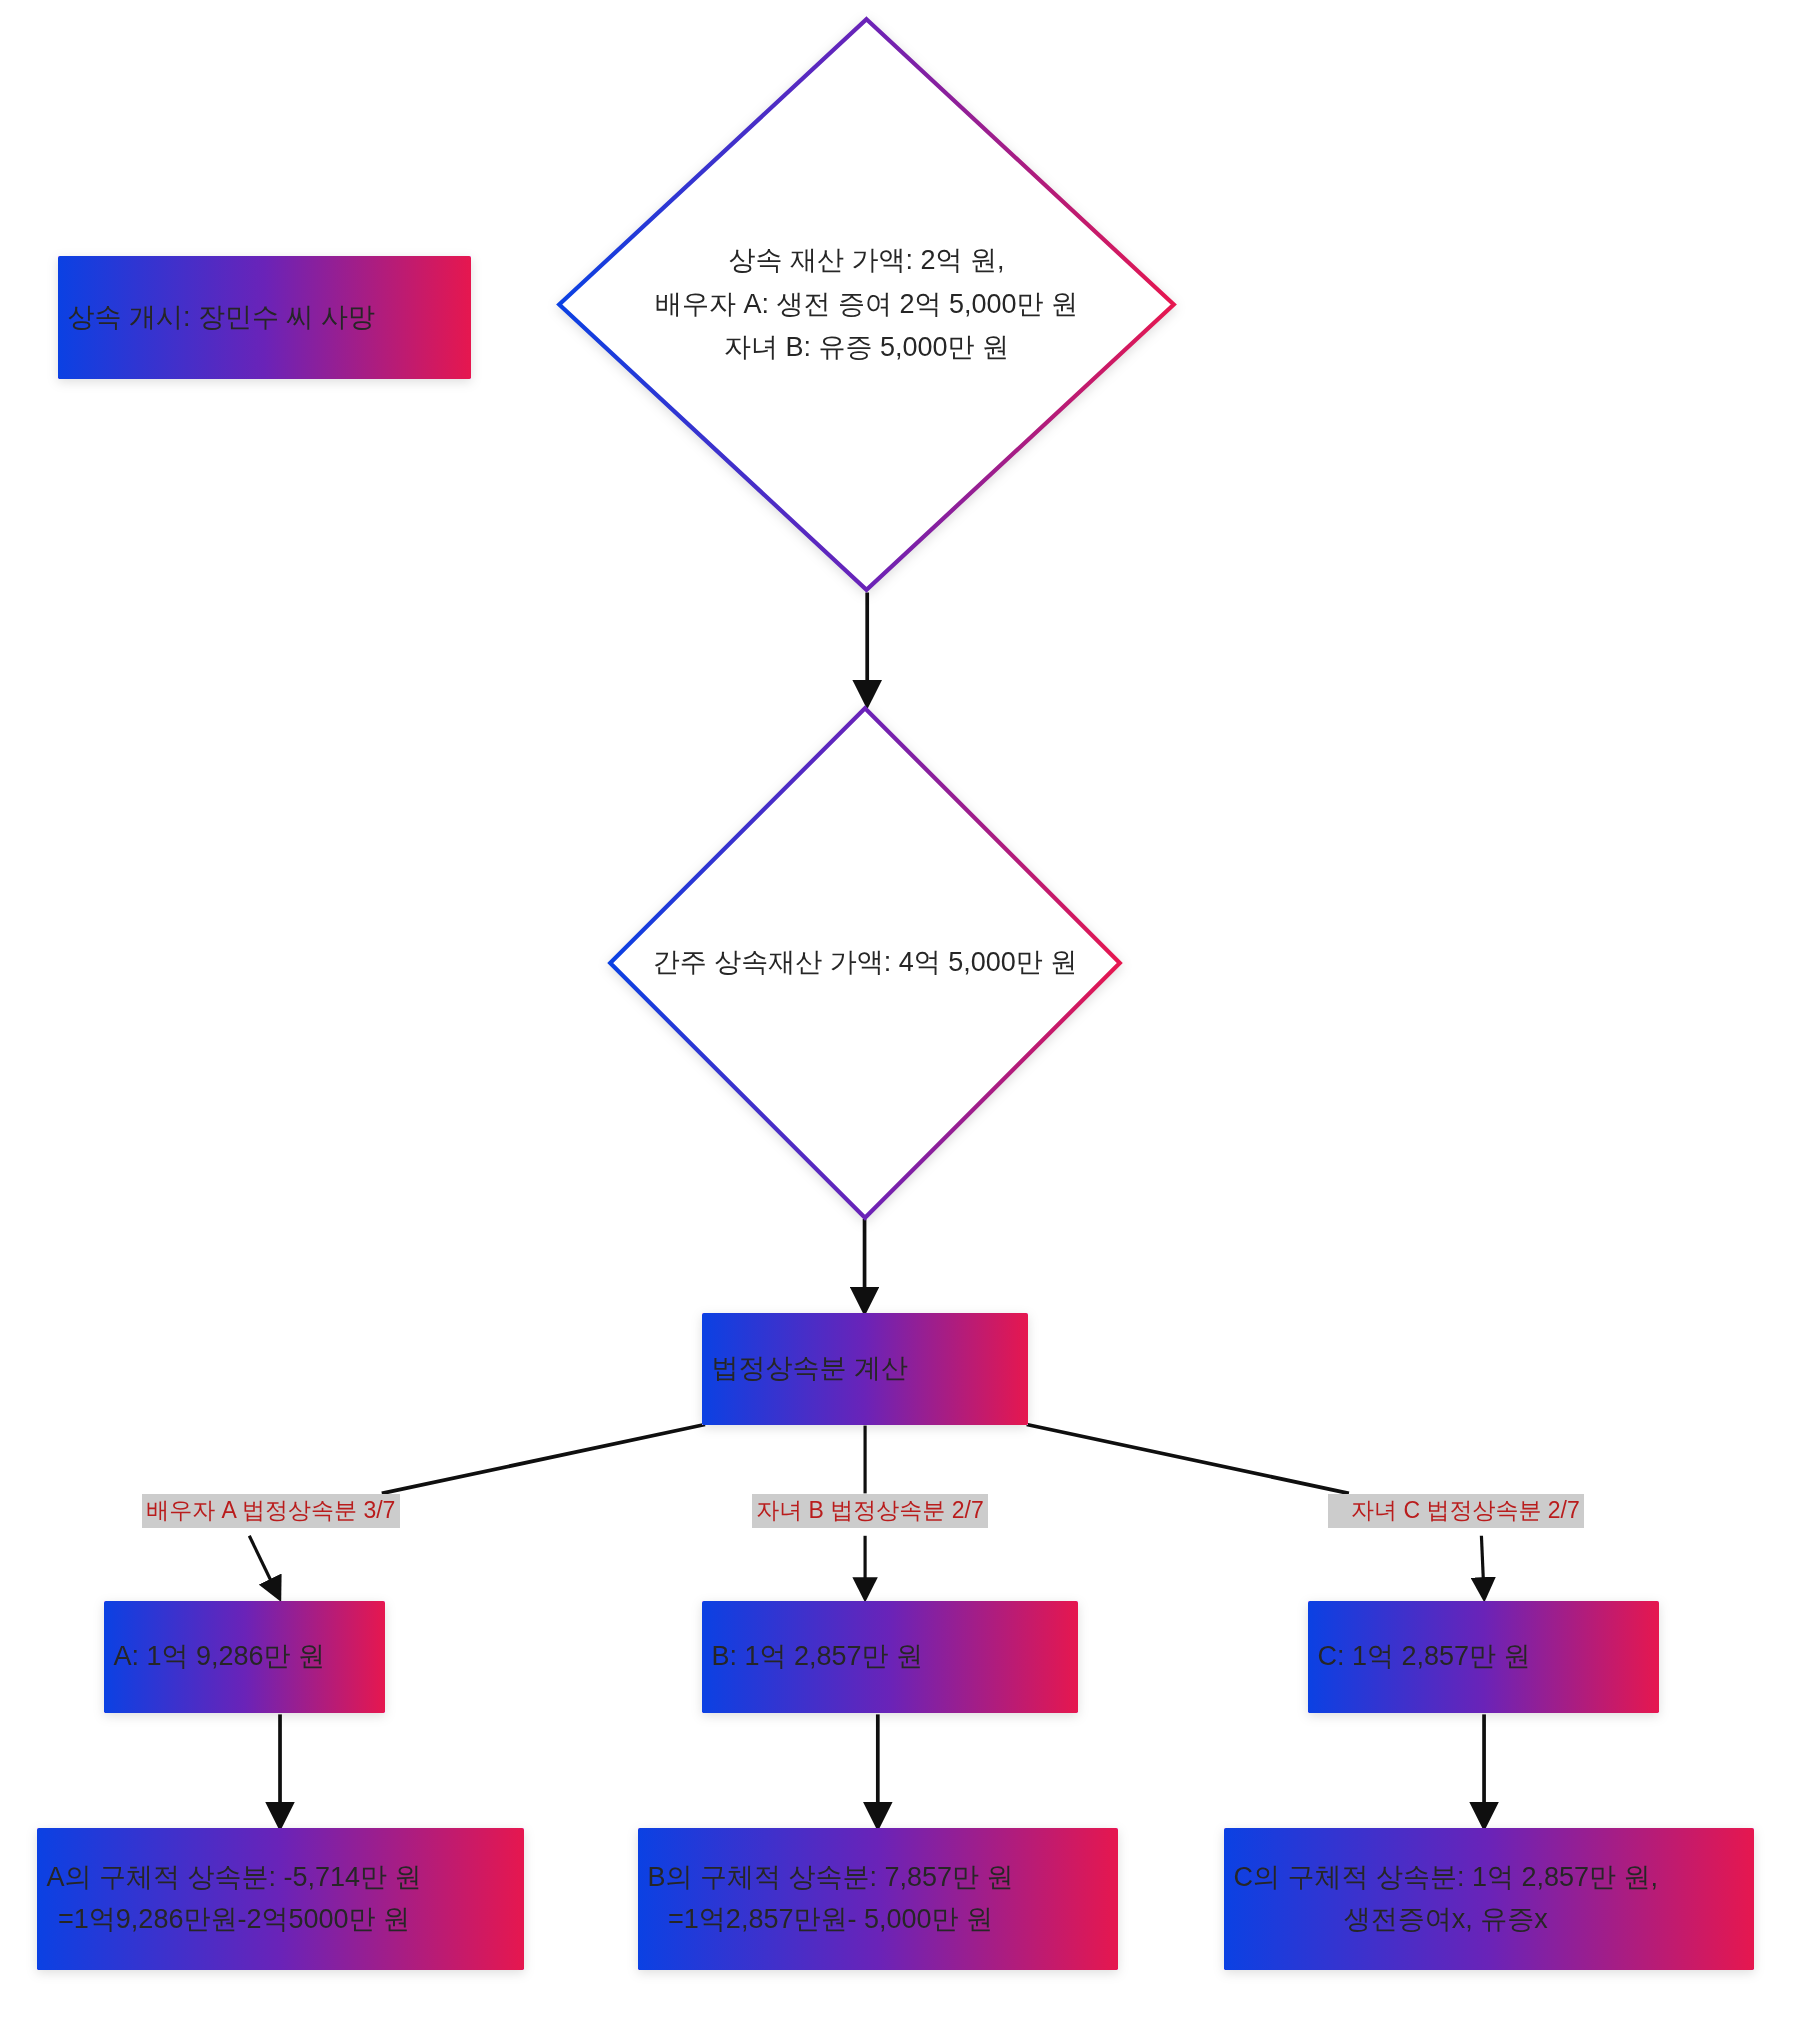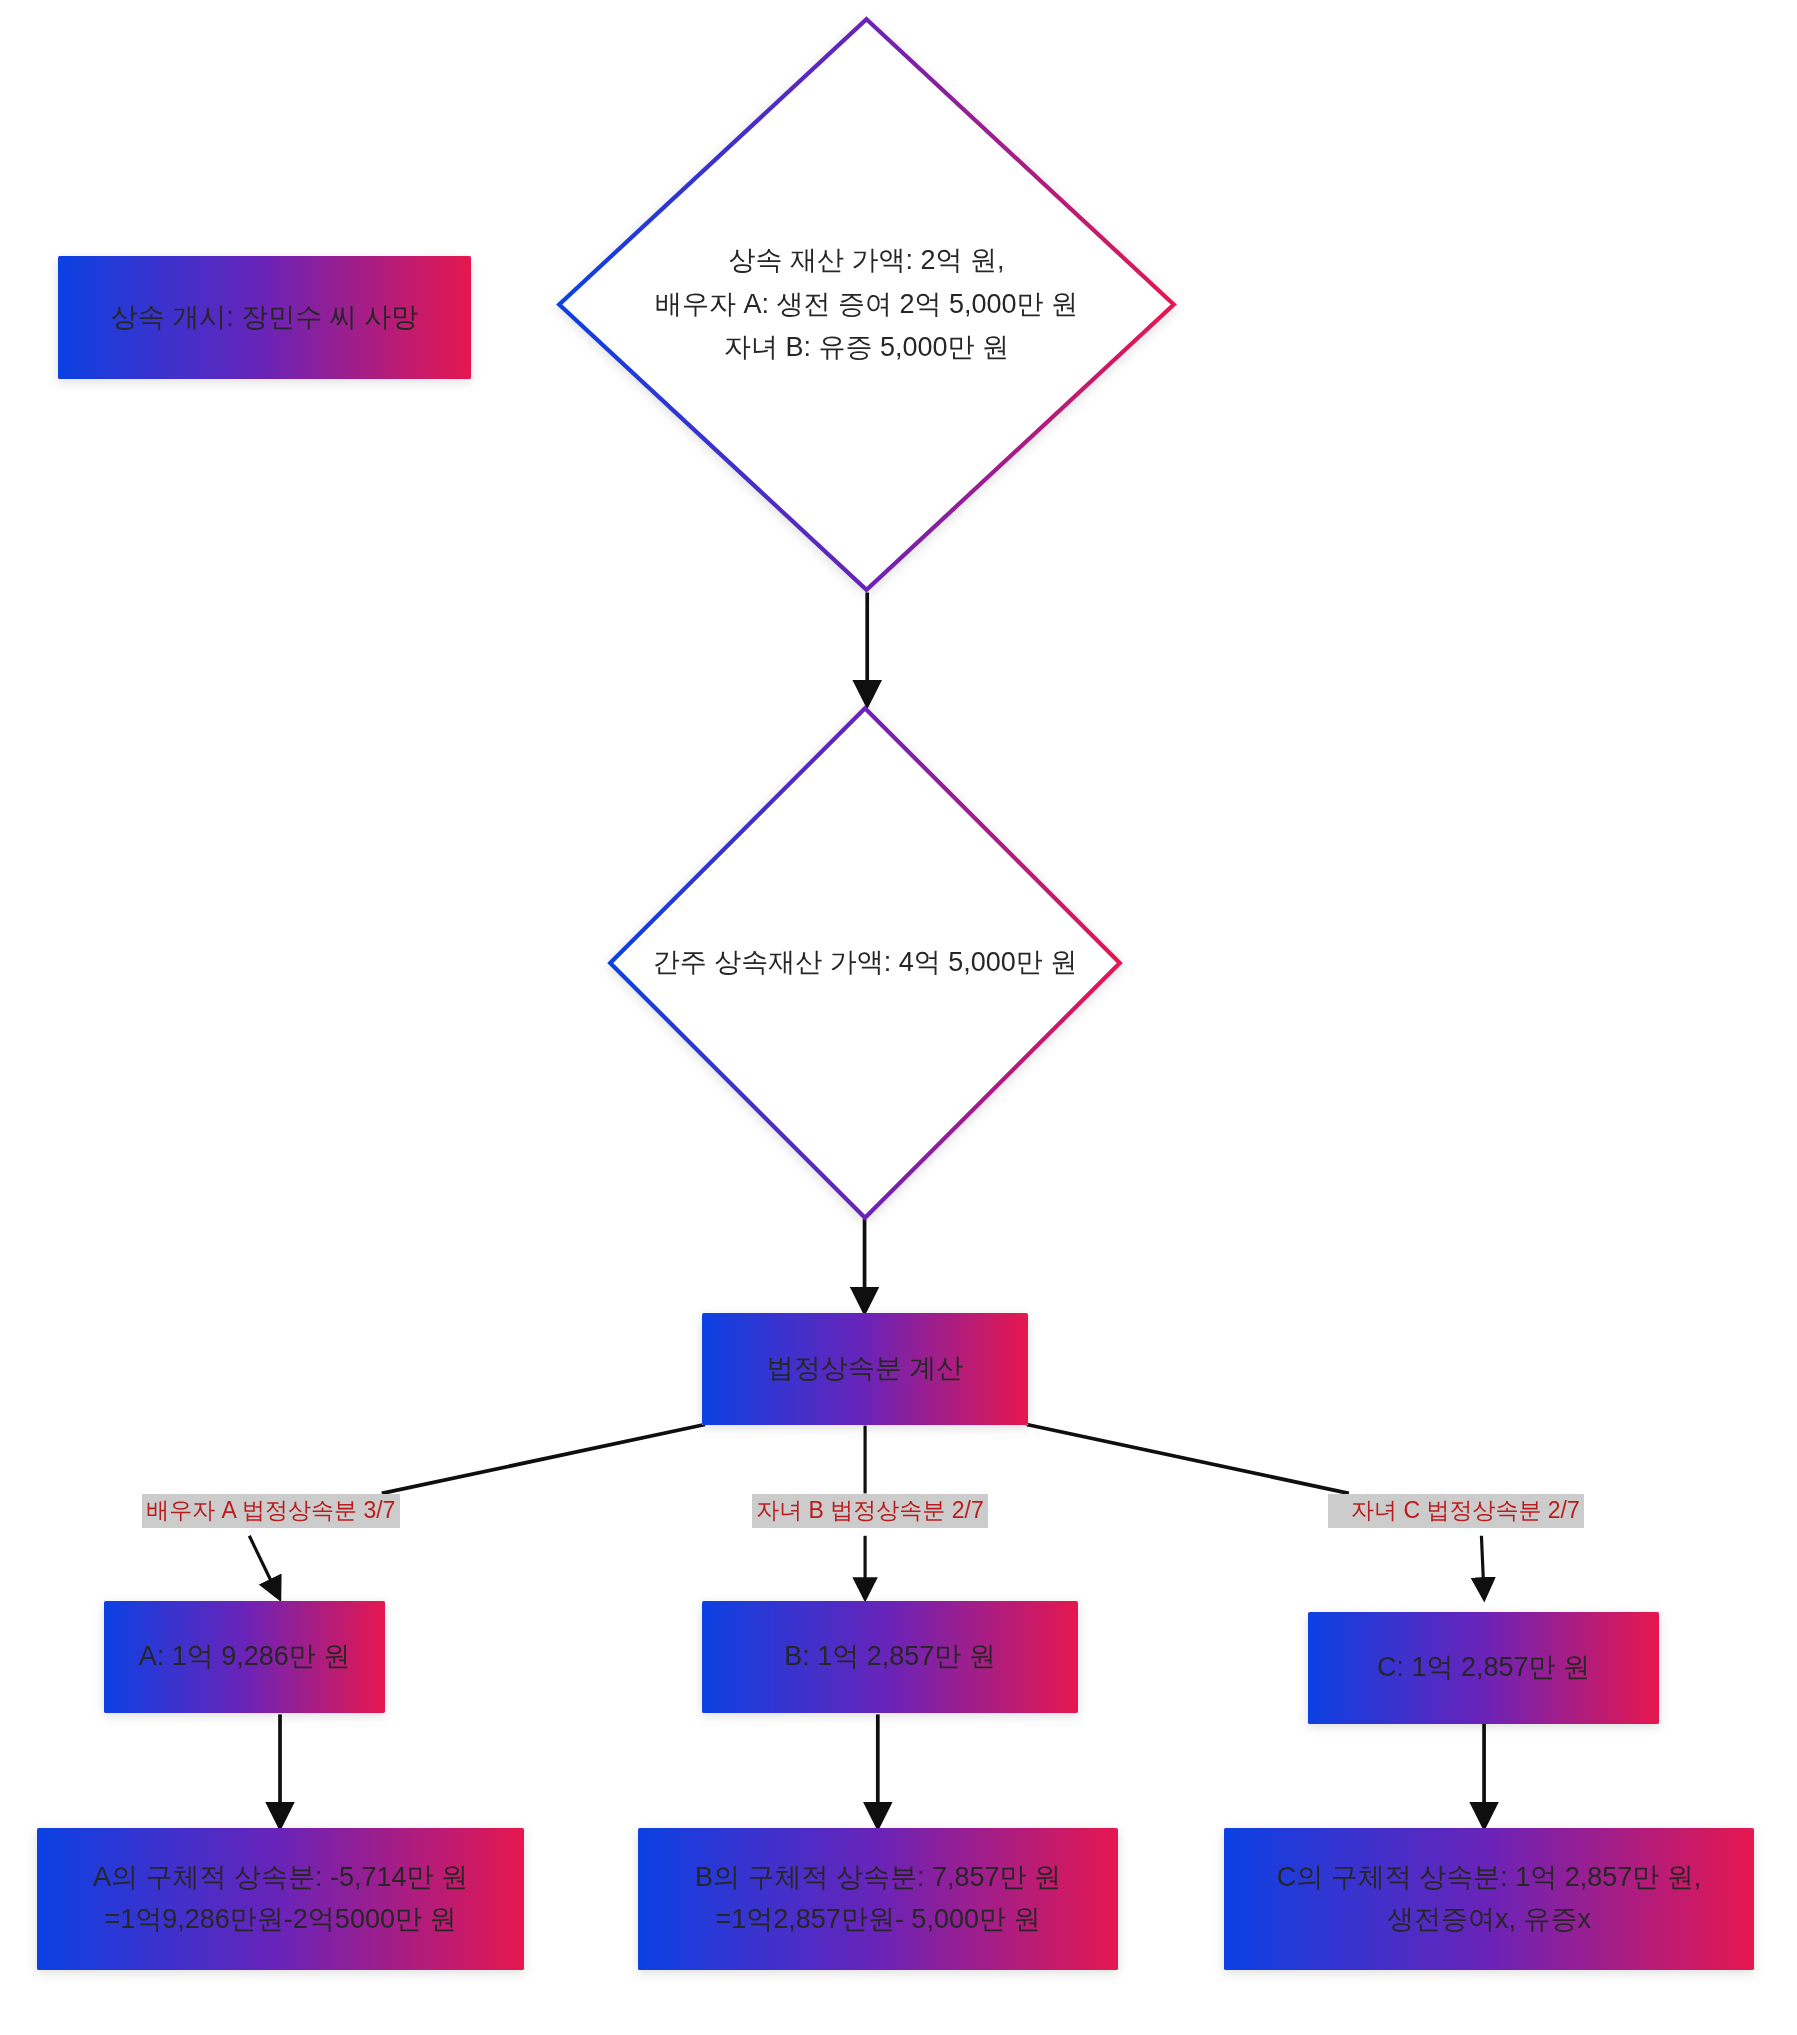--- a/index.html
+++ b/index.html
@@ -6,21 +6,21 @@
   body{width:1798px;height:2035px;position:relative;
        font-family:"Liberation Sans","DejaVu Sans",sans-serif;
        color:#262626;overflow:hidden;}
   #canvas{position:absolute;inset:0;width:1798px;height:2035px;}
   svg#wires{position:absolute;left:0;top:0;width:1798px;height:2035px;pointer-events:none;}
 
   
   .node{
     position:absolute;
     background:#f0abfc;
-    display:flex;align-items:center;justify-content:center;
+    display:flex;align-items:center;
     text-align:center;
     box-sizing:border-box;
     padding:3.2px 9.5px;
     filter:drop-shadow(0 3.2px 5.3px rgba(0,0,0,.13));
   }
   .node .frame{
     position:absolute;inset:0;
     border-radius:1.6px;
     padding:2.1px;
     background:linear-gradient(90deg,#0b41e3 0%,#6a23b8 50%,#e6174f 100%);
@@ -134,21 +134,21 @@
   <div class="node" style="left:104px;top:1601px;width:281px;height:112px;">
     <span class="frame"></span>
     <span class="txt fs-46">A: 1억 9,286만 원</span>
   </div>
 
   <div class="node" style="left:702px;top:1601px;width:376px;height:112px;">
     <span class="frame"></span>
     <span class="txt fs-46">B: 1억 2,857만 원</span>
   </div>
 
-  <div class="node" style="left:1308px;top:1601px;width:351px;height:112px;margin-top:11px;">
+  <div class="node" style="left:1308px;top:1601px;width:351px;height:112px;">
     <span class="frame"></span>
     <span class="txt fs-46">C: 1억 2,857만 원</span>
   </div>
 
   <div class="node" style="left:37px;top:1828px;width:487px;height:142px;">
     <span class="frame"></span>
     <span class="txt fs-46">A의 구체적 상속분: -5,714만 원
 =1억9,286만원-2억5000만 원</span>
   </div>
 

